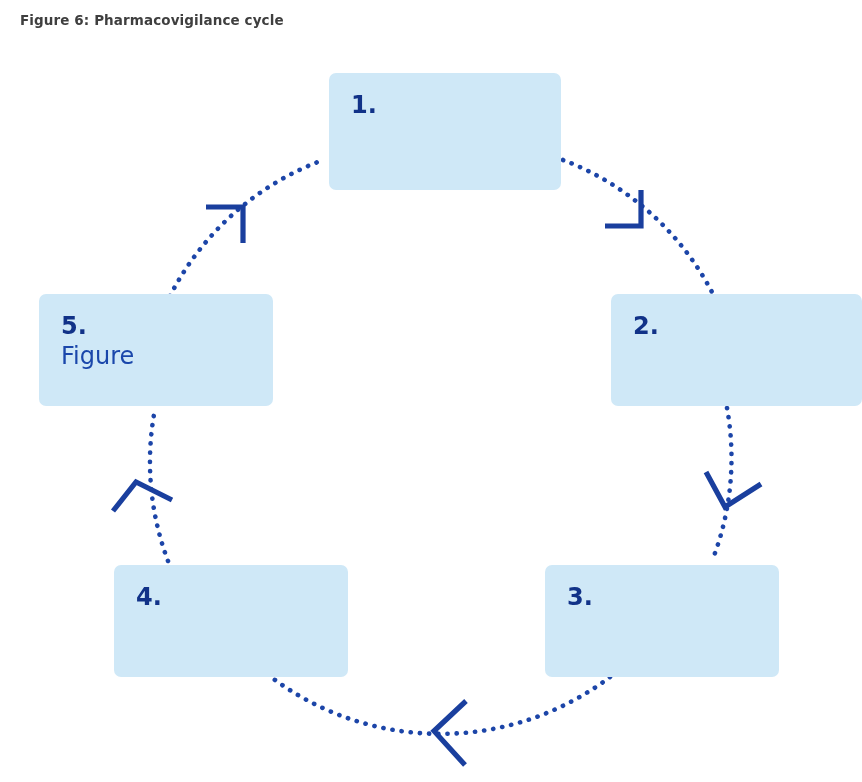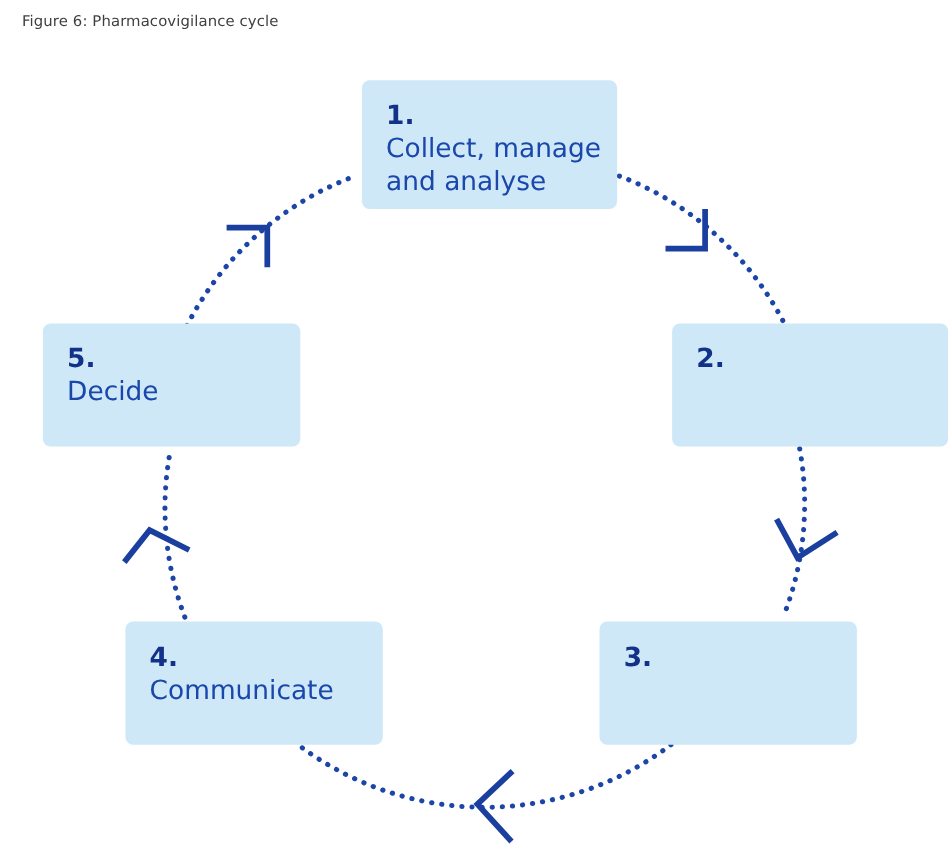--- a/index.html
+++ b/index.html
@@ -18,21 +18,21 @@
     position: absolute;
     left: 0; top: 0;
     width: 862px;
     height: 782px;
   }
   .fig-title {
     position: absolute;
     left: 20px;
     top: 12px;
     font-size: 13.5px;
-    font-weight: normal;
+    font-weight: bold;
     color: #3f3f3f;
     letter-spacing: 0.1px;
     white-space: nowrap;
   }
   #cycle-svg {
     position: absolute;
     left: 0;
     top: 0;
     width: 862px;
     height: 782px;
@@ -97,35 +97,32 @@
       <path d="M 706 472 L 725 507 L 761 484"></path>
 
       <path d="M 466 701 L 434 731 L 465 765"></path>
 
       <path d="M 113 511 L 136 482 L 172 500"></path>
     </g>
   </svg>
 
   <div class="node-box" id="node-1">
     <span class="node-num">1.</span>
-    <span class="node-label">Collect, manage
-and analyse</span>
   </div>
 
   <div class="node-box" id="node-2">
     <span class="node-num">2.</span>
   </div>
 
   <div class="node-box" id="node-3">
     <span class="node-num">3.</span>
   </div>
 
   <div class="node-box" id="node-4">
     <span class="node-num">4.</span>
-    <span class="node-label">Communicate</span>
   </div>
 
   <div class="node-box" id="node-5">
     <span class="node-num">5.</span>
-    <span class="node-label">Decide</span>
+    <span class="node-label">Figure</span>
   </div>
 
 </div>
 
 </body></html>

